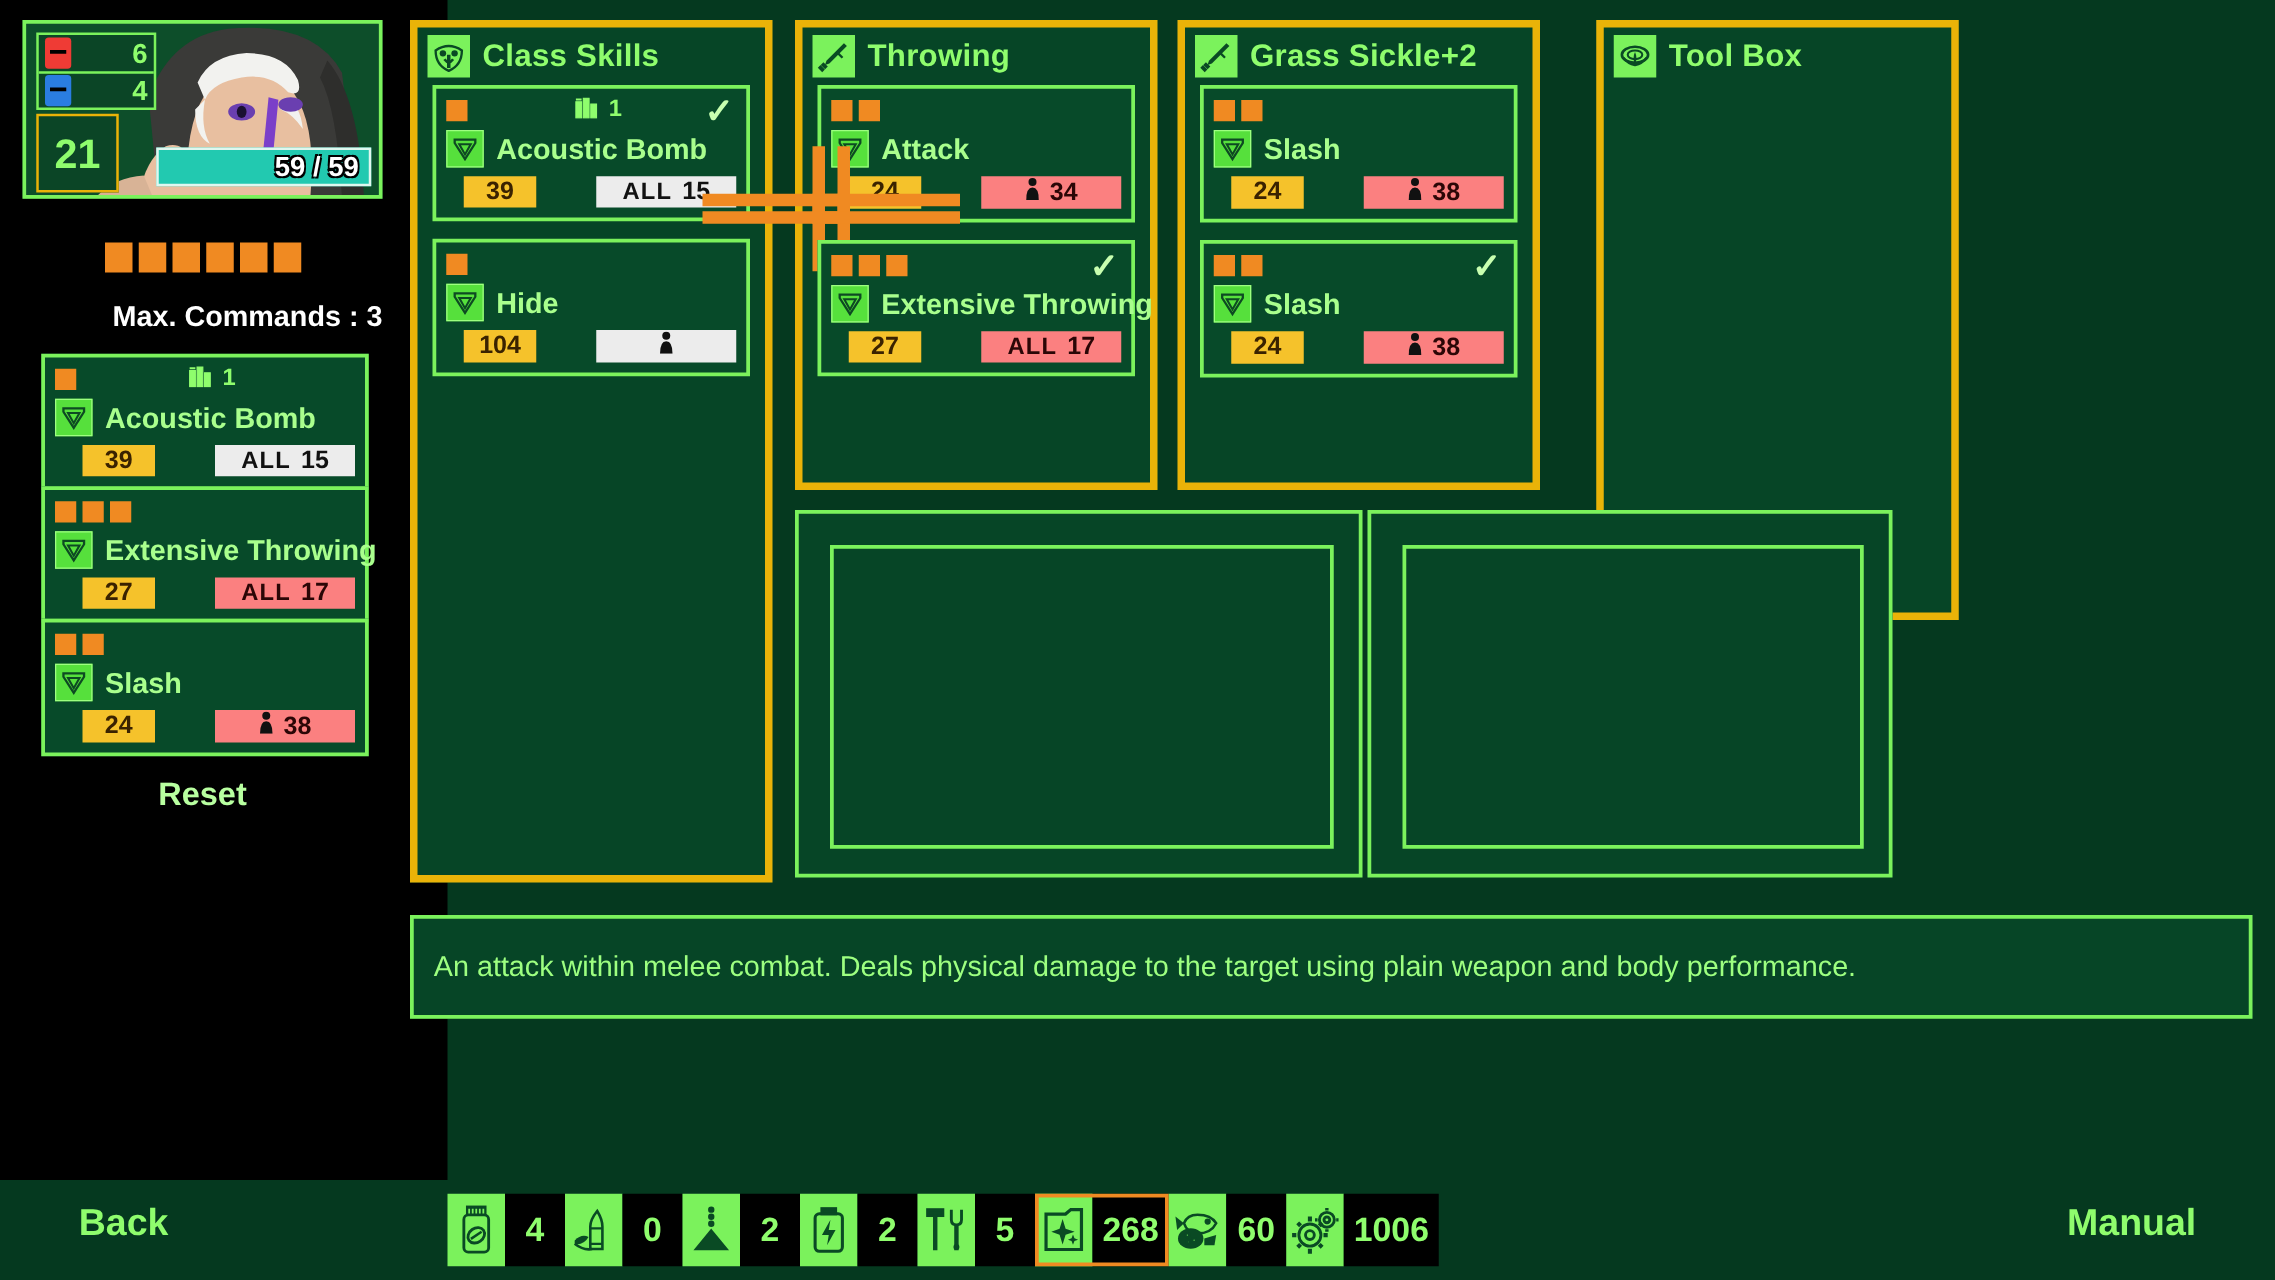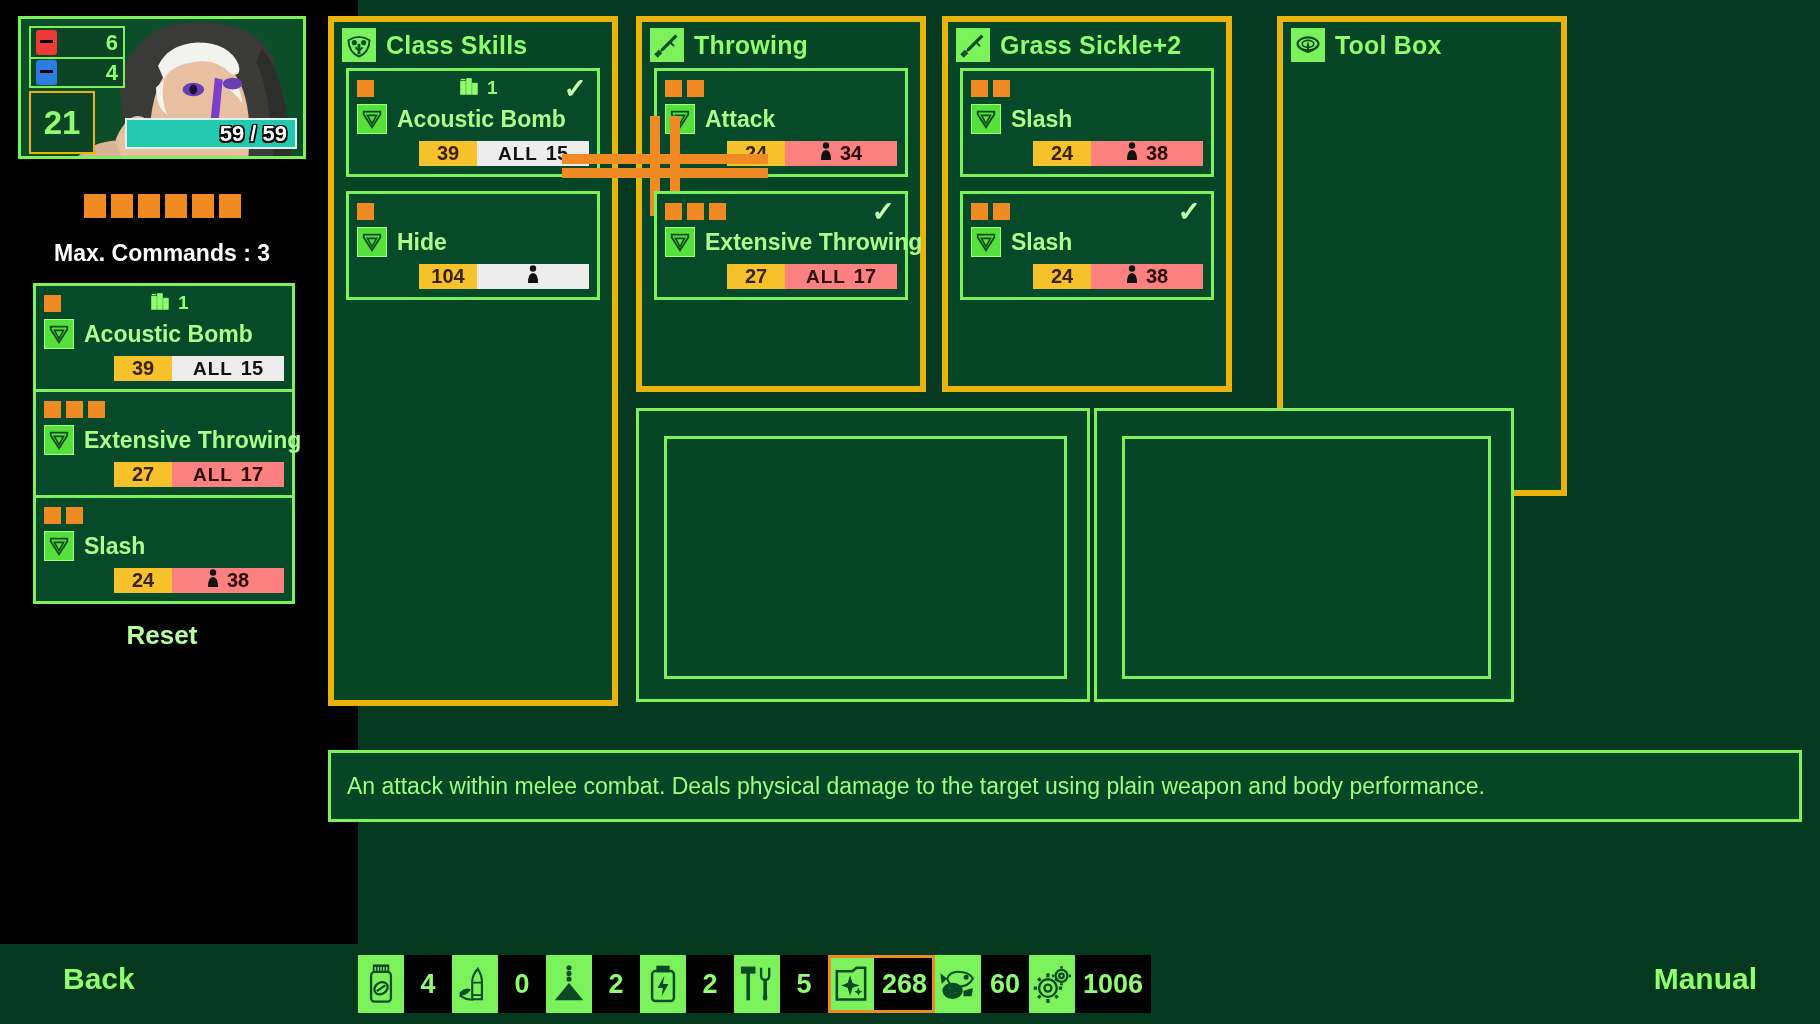--- a/index.html
+++ b/index.html
@@ -95,20 +95,21 @@
     flex: 0 0 auto;
   }
   .skill-name {
     color: #a9ff8d; font-size: 23px; font-weight: bold;
     white-space: nowrap;
   }
 
   .badges {
     display: flex; justify-content: flex-end;
     margin-top: 7px;
+    gap: 48px;
   }
   .b-acc {
     background: #f5c22b; color: #3a2200;
     font-size: 20px; font-weight: bold;
     padding: 1px 12px; min-width: 58px;
     text-align: center;
   }
   .b-dmg {
     display: flex; align-items: center; gap: 8px;
     padding: 1px 12px; min-width: 112px;
@@ -188,35 +189,35 @@
 
   .cmd-pips {
     position: absolute; left: 18px; top: 194px;
     width: 288px;
     display: flex; justify-content: center; gap: 5px;
   }
   .cmd-pips .pip { width: 22px; height: 24px; margin: 0; }
 
   .max-cmd {
     position: absolute; left: 18px; top: 240px; width: 288px;
-    text-align: center;
+    text-align: right;
     color: #ffffff; font-size: 23px; font-weight: bold;
   }
 
   .queue-slot { position: absolute; left: 33px; width: 262px; }
   .reset-btn {
     position: absolute; left: 18px; top: 620px; width: 288px;
     text-align: center;
     color: #b8ffa0; font-size: 26px; font-weight: bold;
   }
 
   
   .desc {
-    position: absolute; left: 328px; top: 750px;
-    width: 1474px; height: 72px;
+    position: absolute; left: 328px; top: 732px;
+    width: 1474px; height: 83px;
     border: 3px solid #7bf25c;
     background: #064526;
     display: flex; align-items: center;
     padding: 0 16px;
   }
   .desc span { color: #9dff80; font-size: 23px; }
 
   
   .nav-back, .nav-manual {
     position: absolute; top: 962px;

